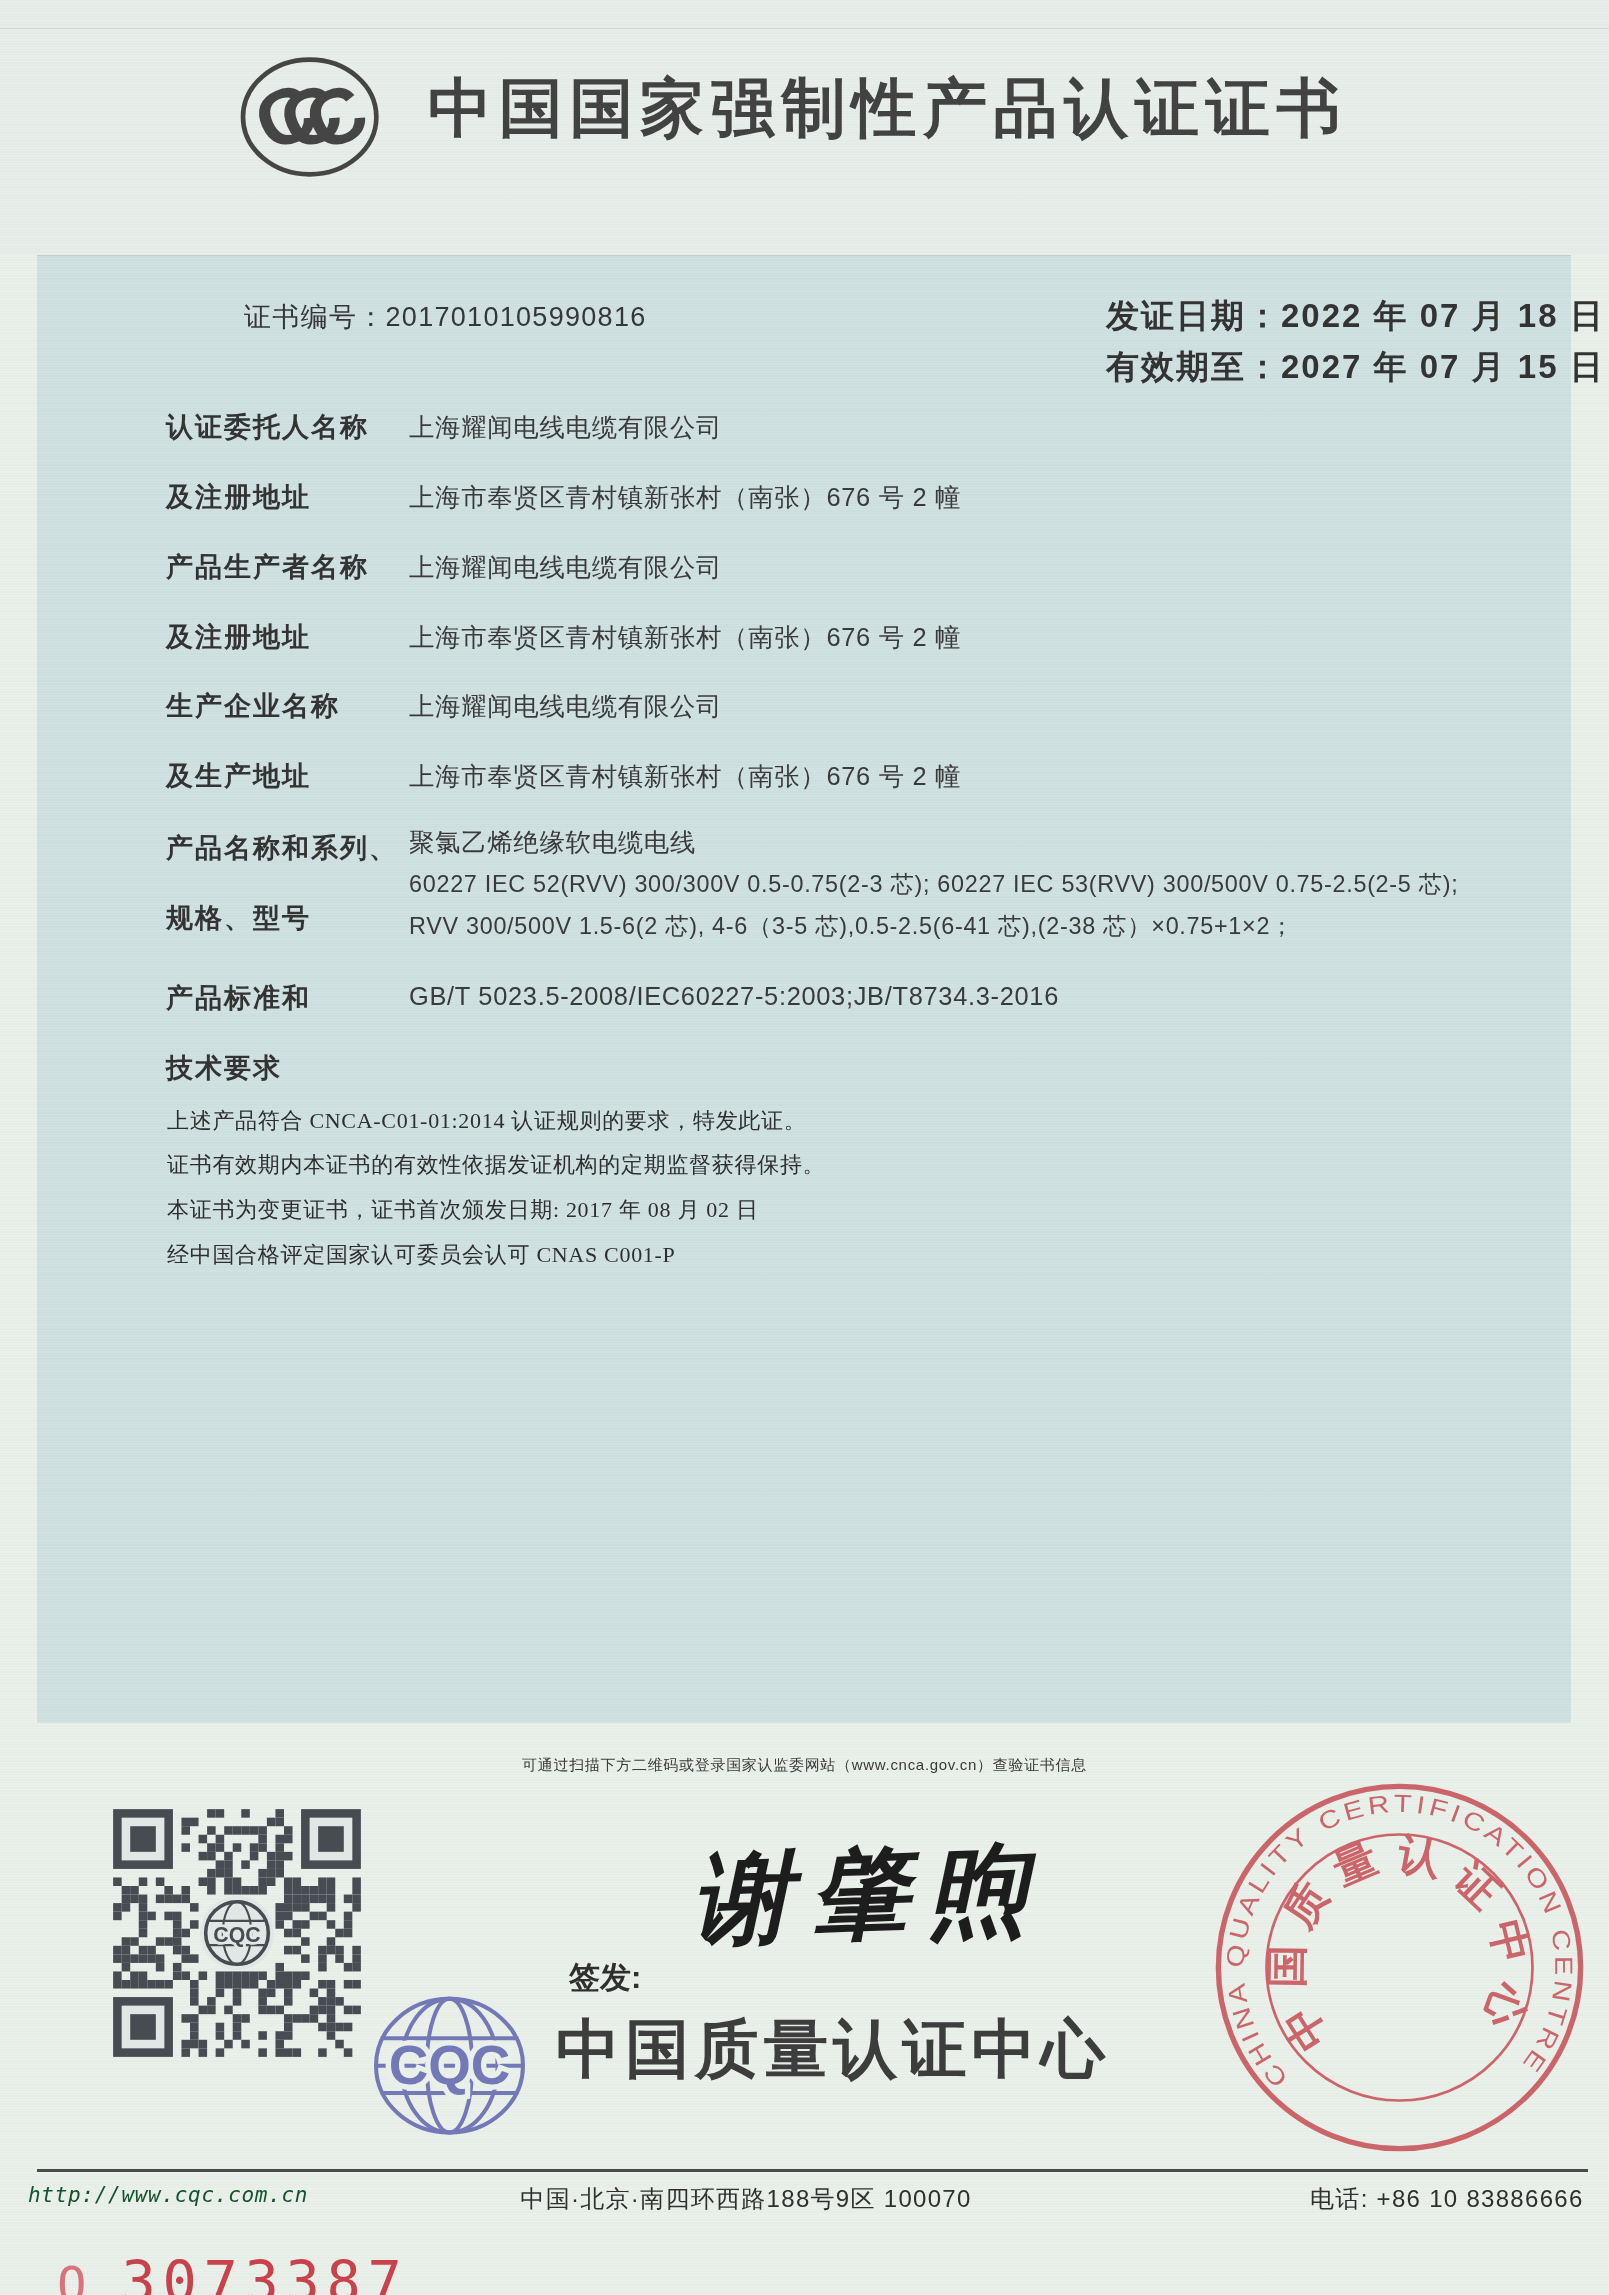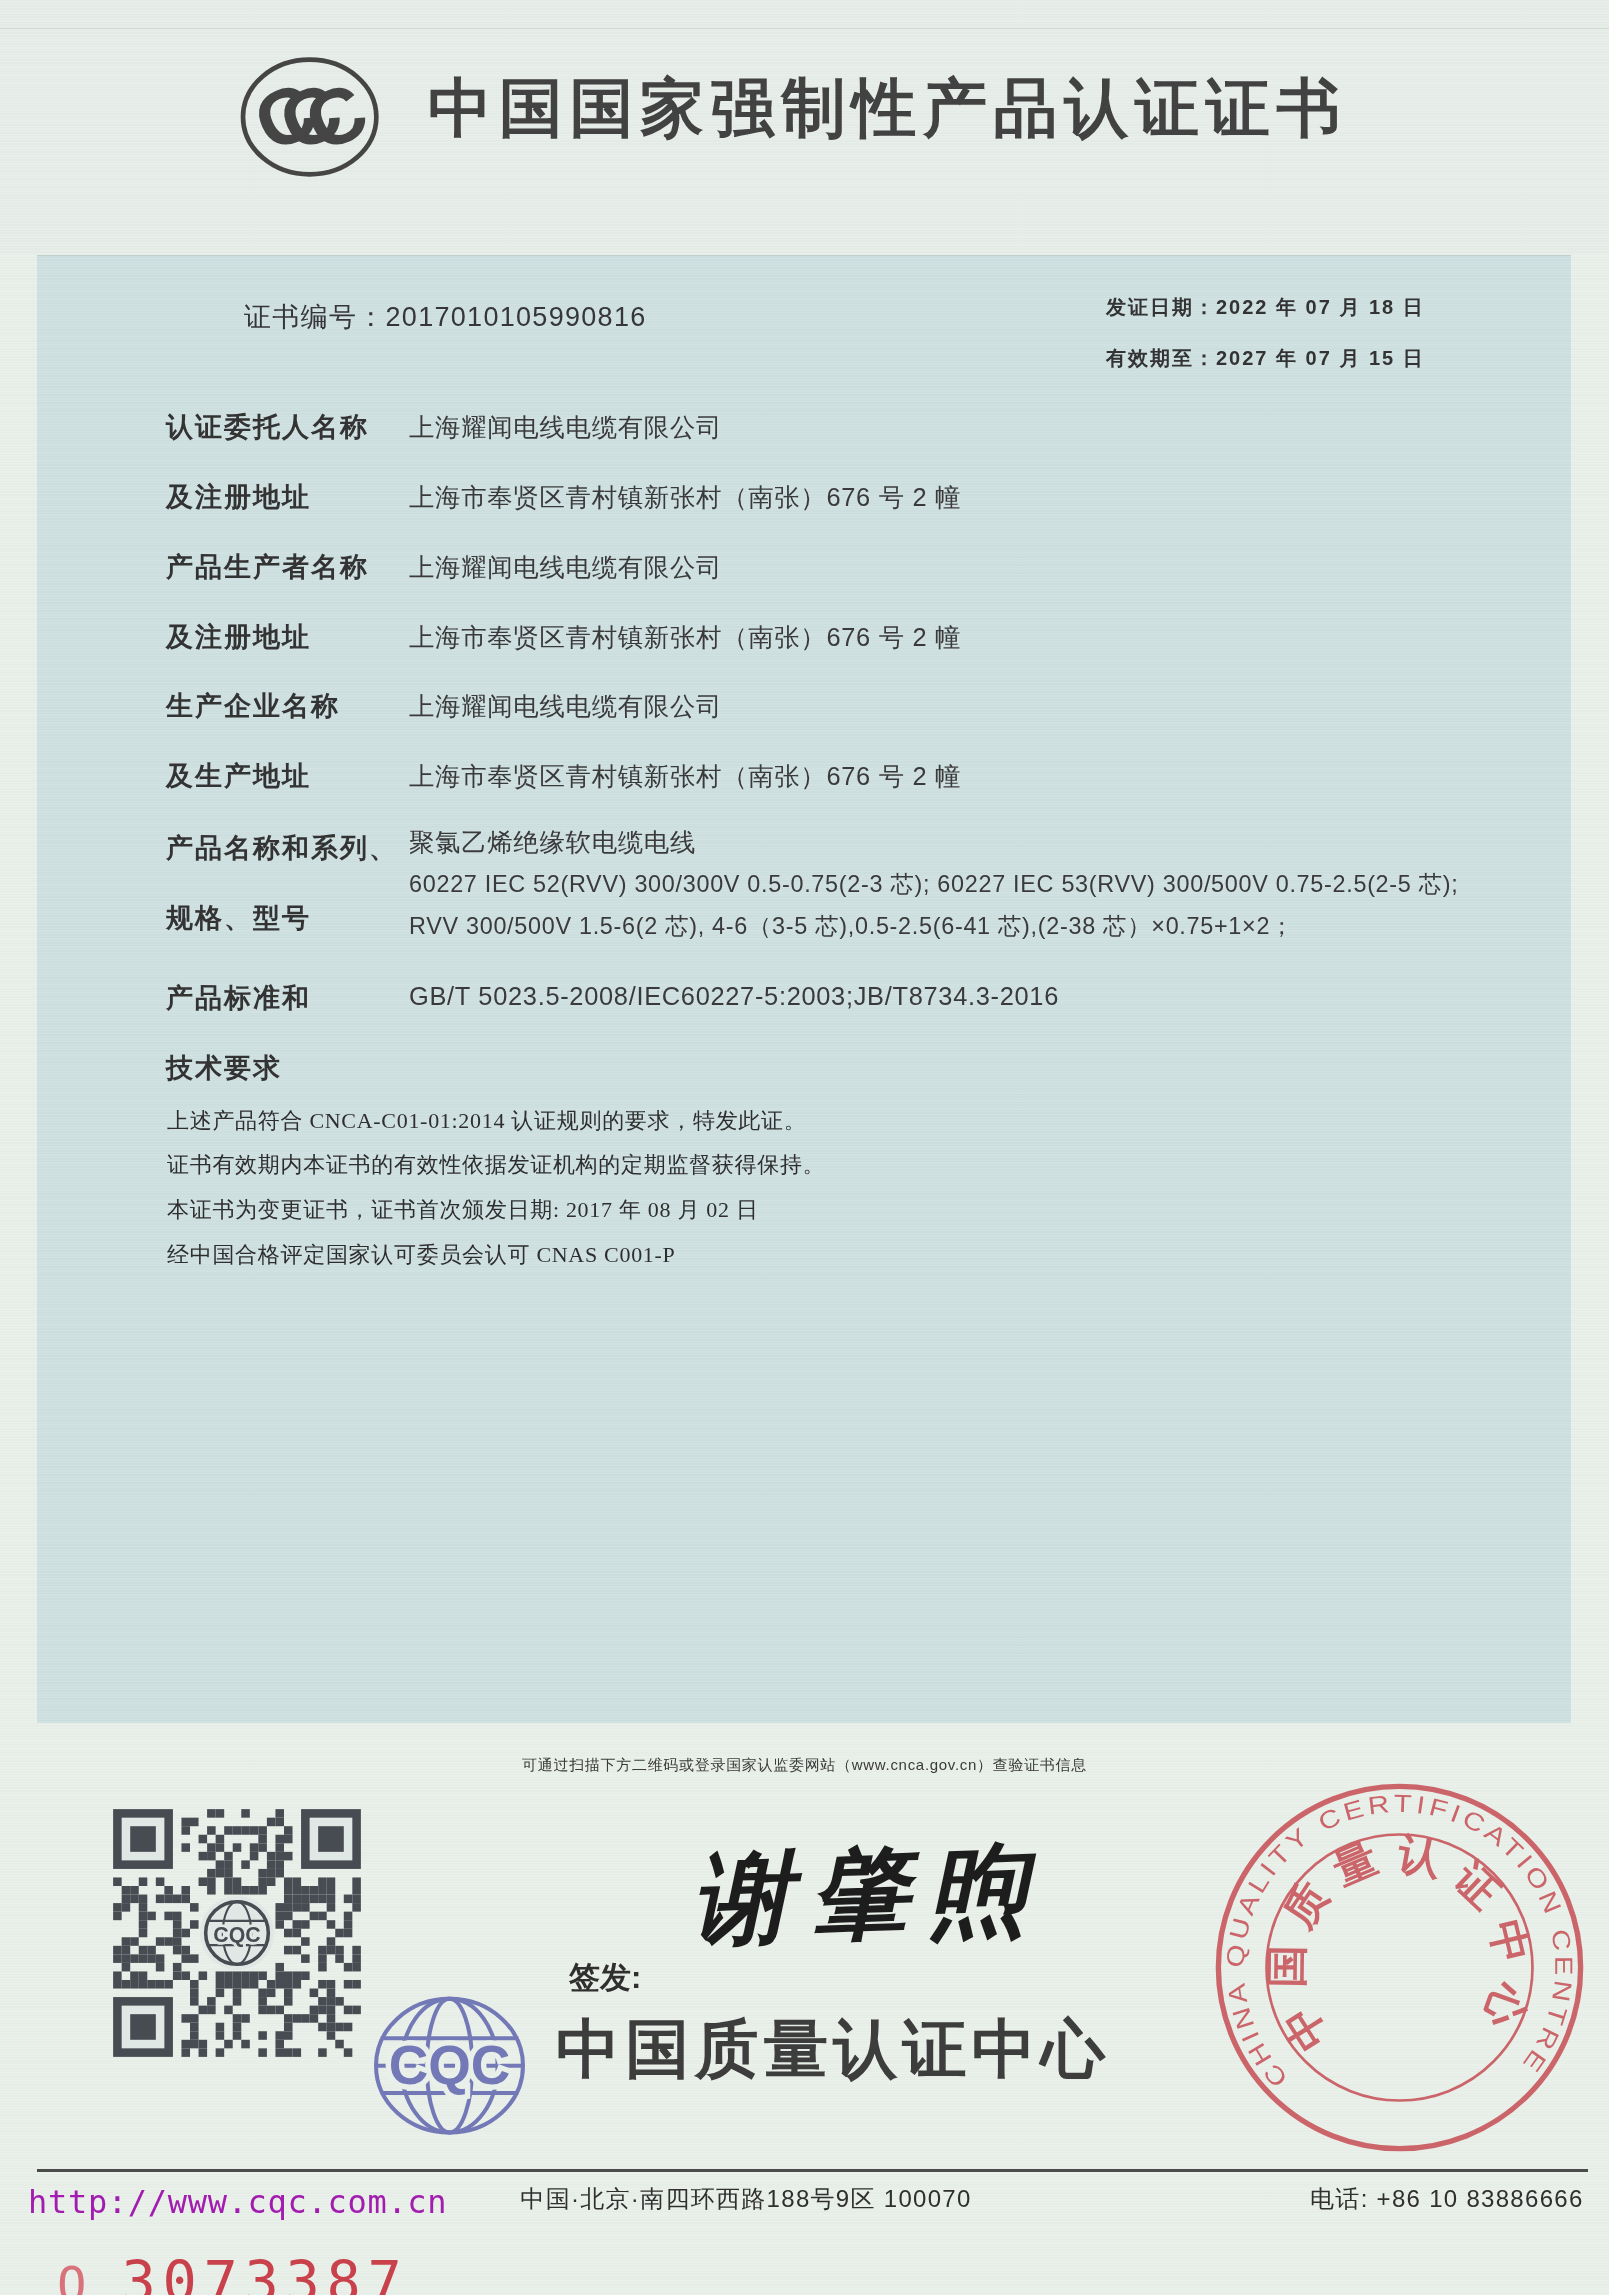--- a/index.html
+++ b/index.html
@@ -23,41 +23,41 @@
     background:#cfe0e1;
     box-shadow:inset 0 1.3px 0 rgba(150,170,172,.35);
   }
   .hdr-logo{position:absolute;left:238px;top:55px;}
   .title{
     position:absolute;left:428px;top:65px;
     font-size:64px;font-weight:bold;letter-spacing:6.7px;color:#424242;
     white-space:nowrap;
   }
   .certno{position:absolute;left:244px;top:299px;font-size:27px;letter-spacing:1.3px;white-space:nowrap;color:#35353a;}
-  .dateline{position:absolute;left:1106px;font-size:20px;font-weight:bold;letter-spacing:2px;white-space:nowrap;color:#333;}
+  .dateline{position:absolute;left:1106px;font-size:33px;font-weight:bold;letter-spacing:2px;white-space:nowrap;color:#333;}
   .d1{top:294px;} .d2{top:345px;}
   .flabel{position:absolute;left:166px;font-size:27px;font-weight:bold;letter-spacing:2px;white-space:nowrap;color:#333;}
   .fvalue{position:absolute;left:409px;font-size:25.4px;letter-spacing:0.7px;white-space:nowrap;color:#3a3a3a;}
   .fvalue.models{font-size:23.4px;}
   .stmt{position:absolute;left:167px;font-size:22px;letter-spacing:0.7px;white-space:nowrap;
         font-family:"Liberation Serif",serif;color:#2e2e2e;margin:0;}
   .note{position:absolute;left:0;top:1756px;width:1609px;text-align:center;font-size:15px;letter-spacing:0.7px;color:#3a3a3a;}
   .qr{position:absolute;left:106px;top:1802px;}
   .sign-label{position:absolute;left:569px;top:1925px;font-size:31px;font-weight:bold;color:#2f2f2f;margin-top:32px;}
   .signature{
     position:absolute;left:691px;top:1827px;width:428px;
     font-size:100px;font-weight:bold;font-style:italic;
     font-family:"Liberation Serif",serif;color:#1d1d1d;
     letter-spacing:17.4px;transform:rotate(-2deg);white-space:nowrap;
   }
   .cqc-logo{position:absolute;left:366px;top:1994px;}
   .issuer-name{position:absolute;left:556px;top:2006px;font-size:64px;font-weight:bold;letter-spacing:5.3px;color:#3d3d3d;white-space:nowrap;}
   .stamp{position:absolute;left:1199px;top:1767px;mix-blend-mode:multiply;opacity:.92;}
   .footer-line{position:absolute;left:37px;top:2169px;width:1551px;height:3.3px;background:#4b4b4b;}
-  .footer-web{position:absolute;left:28px;top:2183px;font-size:32px;font-family:"DejaVu Sans Mono",monospace;letter-spacing:0.7px;color:#a21caf;}
+  .footer-web{position:absolute;left:28px;top:2183px;font-size:21px;font-family:"DejaVu Sans Mono",monospace;letter-spacing:0.7px;color:#14532d;font-style:italic;}
   .footer-addr{position:absolute;left:0;top:2183px;width:1492px;text-align:center;font-size:24px;letter-spacing:1.3px;color:#2f2f2f;}
   .footer-phone{position:absolute;right:25.4px;top:2183px;font-size:24px;letter-spacing:1.3px;color:#2f2f2f;}
   .serial{position:absolute;left:57px;top:2249px;white-space:nowrap;}
   .serial .pre{font-size:49px;color:#d9737b;font-family:"DejaVu Sans Mono",monospace;}
   .serial .num{font-size:57px;font-weight:500;color:#c8414b;letter-spacing:6.7px;margin-left:35px;font-family:"DejaVu Sans Mono",monospace;}
 </style>
 </head>
 <body>
 
 <div class="page">

